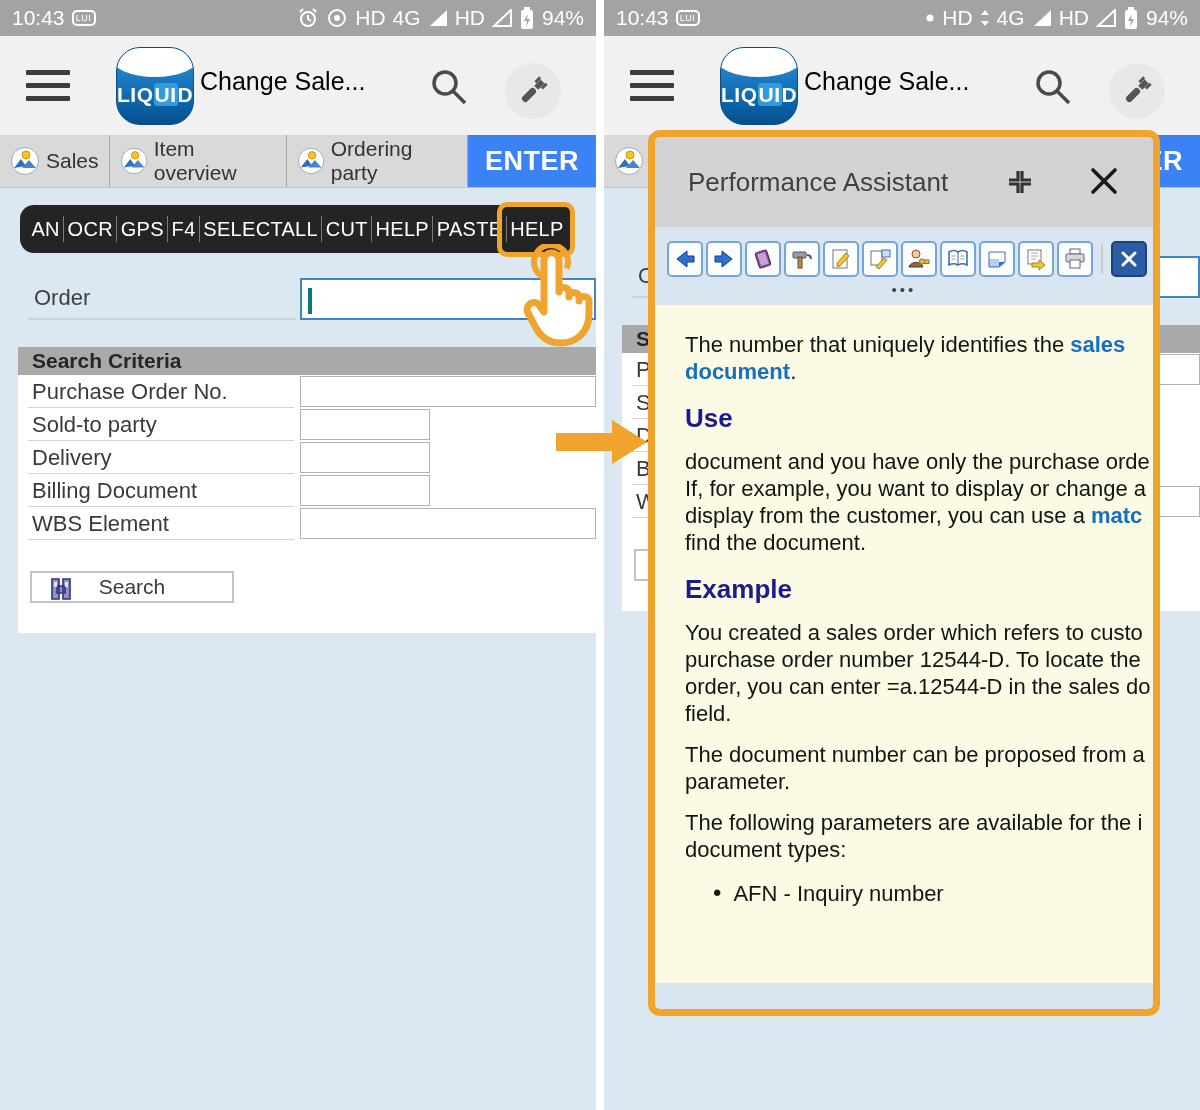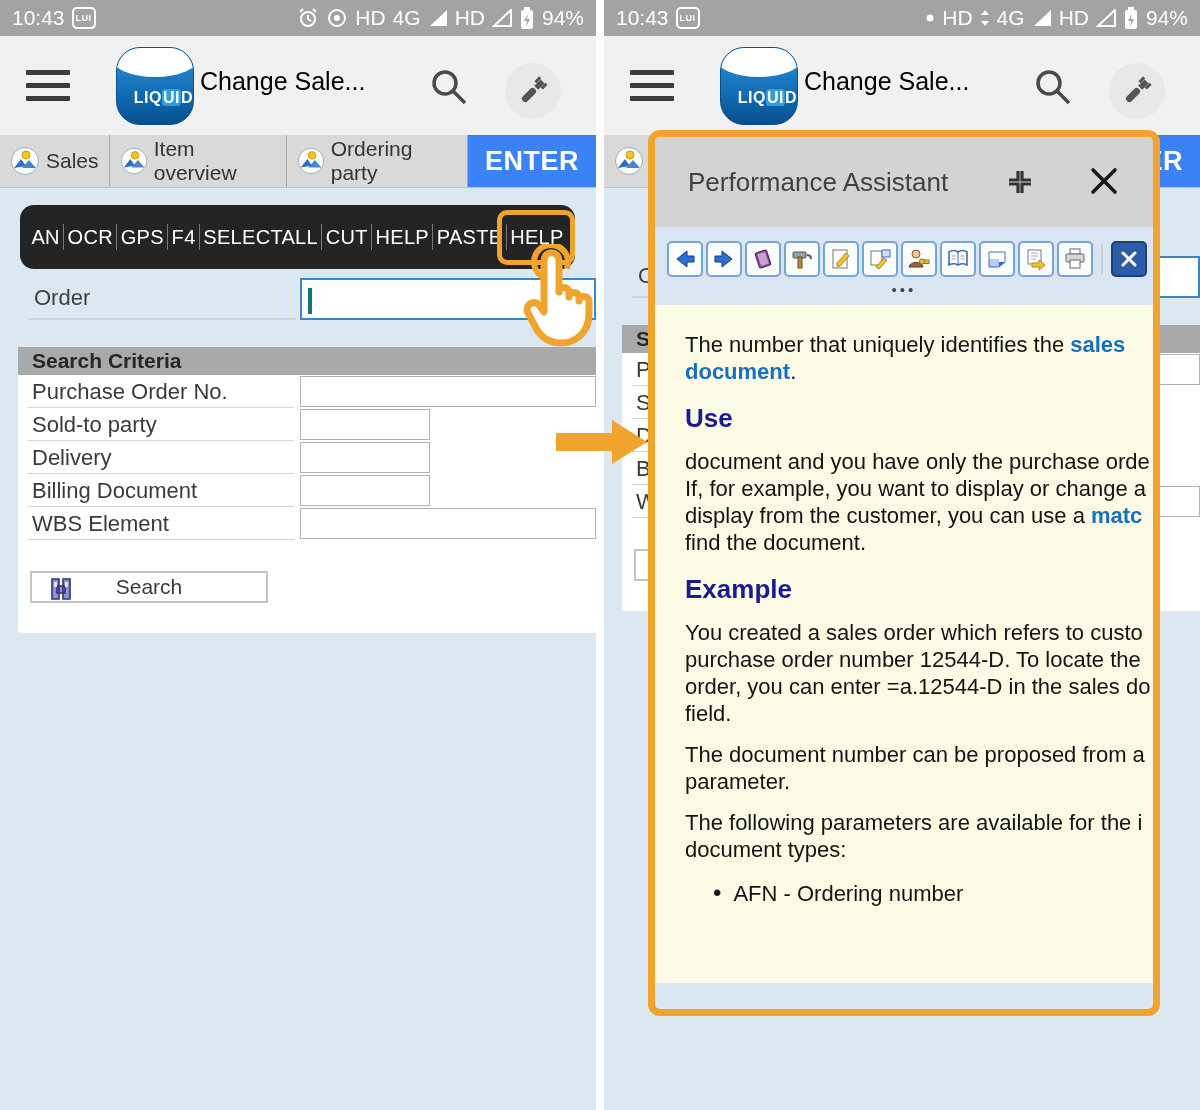--- a/index.html
+++ b/index.html
@@ -6,41 +6,41 @@
   html,body{width:1200px;height:1110px}
   body{position:relative;background:#ffffff;font-family:"Liberation Sans",sans-serif;overflow:hidden}
 
   .panel{position:absolute;top:0;width:596px;height:1110px;background:#dbe7f1;overflow:hidden}
   #panel-left{left:0}
   #panel-right{left:604px}
 
   
   .statusbar{height:36px;background:#a3a3a3;color:#fff;display:flex;align-items:center;padding:0 12px;font-size:21px;gap:7px}
   .sb-spacer{flex:1}
-  .lui-badge{width:24px;height:22px;border:2px solid #fff;border-radius:5px;display:flex;align-items:center;justify-content:center;font-size:9px;font-weight:bold;letter-spacing:.5px}
+  .lui-badge{width:24px;height:16px;border:2px solid #fff;border-radius:5px;display:flex;align-items:center;justify-content:center;font-size:9px;font-weight:normal;letter-spacing:.5px}
   .statusbar svg{display:block}
 
   
   .header{height:99px;background:#f1f1f1;position:relative}
   .hamburger{position:absolute;left:26px;top:34px;width:44px;height:31px;display:flex;flex-direction:column;justify-content:space-between}
   .hamburger div{height:5px;background:#3c3c3c;border-radius:1px}
   .logo{position:absolute;left:116px;top:11px;width:78px;height:78px;border-radius:24px;background:linear-gradient(#2e93dc 0%,#0b62a8 75%,#084e8a 100%);overflow:hidden;border:1px solid #0a4f86}
   .logo .gloss{position:absolute;left:-8%;top:-14%;width:116%;height:52%;background:#fff;border-radius:50%}
-  .logo .word{position:absolute;left:0;right:0;bottom:17px;text-align:right;font-size:16px;font-weight:bold;color:#fff;letter-spacing:.5px}
+  .logo .word{position:absolute;left:0;right:0;bottom:17px;text-align:left;font-size:21px;font-weight:bold;color:#fff;letter-spacing:.5px}
   .logo .word b{background:#2f9be0;border-radius:3px;padding:0 1px}
   .app-title{position:absolute;left:200px;top:31px;font-size:25px;color:#000000;white-space:nowrap}
   .wrench-circle{position:absolute;left:505px;top:27px;width:56px;height:56px;border-radius:50%;background:#e8e8e8;display:flex;align-items:center;justify-content:center}
 
   
   .tabbar{height:53px;background:#d9d9d9;display:flex;align-items:stretch;border-bottom:1px solid #c2c2c2}
   .tab{display:flex;align-items:center;gap:6px;padding:0 10px;font-size:21px;color:#333;border-right:1px solid #a9a9a9}
   .enter-btn{margin-left:auto;width:136px;background:#3b82f6;color:#fff;font-weight:bold;font-size:27px;display:flex;align-items:center;justify-content:center;letter-spacing:.5px}
 
   
-  .dark-toolbar{position:absolute;left:20px;top:205px;width:555px;height:64px;background:#242424;border-radius:14px;display:flex;align-items:center;justify-content:space-evenly;padding:0 8px;z-index:3}
+  .dark-toolbar{position:absolute;left:20px;top:205px;width:555px;height:48px;background:#242424;border-radius:14px;display:flex;align-items:center;justify-content:space-evenly;padding:0 8px;z-index:3}
   .tb-item{color:#fff;font-size:20px;letter-spacing:.3px;white-space:nowrap}
   .tb-sep{width:1px;height:26px;background:#7a7a7a}
   .tb-item.hl{position:relative}
   .tb-item.hl::before{content:"";position:absolute;left:-13px;right:-11px;top:-16px;bottom:-16px;border:5px solid #f0a42d;border-radius:10px}
 
   
   .order-row{position:absolute;left:0;top:calc(278px + var(--dy,0px));width:596px;height:42px}
   .order-row .olabel{position:absolute;left:34px;top:7px;font-size:22px;color:#3f3f3f}
   .order-row .ounderline{position:absolute;left:28px;width:268px;bottom:0;border-bottom:2px solid #cdd2d8}
   .order-input{position:absolute;left:300px;top:0;width:296px;height:42px;background:#fff;border:2px solid #3a86c6}
@@ -48,21 +48,21 @@
 
   
   .card{position:absolute;left:18px;top:calc(347px + var(--dy,0px));width:578px;height:286px;background:#fff}
   .sc-header{height:28px;background:#a9a9a9;display:flex;align-items:center;padding-left:14px;font-size:21px;font-weight:bold;color:#262626}
   .frow{position:relative;height:33px}
   .flabel{position:absolute;left:14px;top:4px;font-size:22px;color:#3a3a3a;white-space:nowrap}
   .fline{position:absolute;left:10px;width:266px;bottom:0;border-bottom:1px solid #d4d4d4}
   .finput{position:absolute;left:282px;top:1px;height:31px;background:#fff;border:1px solid #b2b2b2;font-size:20px;padding:0 4px}
   .finput.wide{width:296px}
   .finput.small{width:130px}
-  .search-btn{position:absolute;left:12px;top:224px;width:238px;height:32px;background:#fff;border:2px solid #c4c4c4;display:flex;align-items:center;justify-content:center;font-size:21px;color:#3a3a3a}
+  .search-btn{position:absolute;left:12px;top:224px;width:204px;height:32px;background:#fff;border:2px solid #c4c4c4;display:flex;align-items:center;justify-content:center;font-size:21px;color:#3a3a3a}
   .search-btn svg{position:absolute;left:16px;top:3px}
 
   
   .hand{position:absolute;left:510px;top:244px;z-index:6}
   .mid-arrow{position:absolute;left:556px;top:419px;z-index:30}
 
   
   .dialog{position:absolute;left:44px;top:130px;width:512px;height:886px;border:7px solid #f0a42d;border-radius:12px;background:#d9e6f1;overflow:hidden;z-index:10}
   .dlg-title{height:90px;background:#d3d3d3;position:relative}
   .dlg-title .ttext{position:absolute;left:33px;top:30px;font-size:26px;color:#414141;white-space:nowrap}
@@ -498,21 +498,21 @@
         </div>
         <div class="dlg-p">
           <div class="line"><span>The document number can be proposed from a</span></div>
           <div class="line"><span>parameter.</span></div>
         </div>
         <div class="dlg-p">
           <div class="line"><span>The following parameters are available for the i</span></div>
           <div class="line"><span>document types:</span></div>
         </div>
         <div class="dlg-li">
-          <span>AFN - Ordering number</span>
+          <span>AFN - Inquiry number</span>
         </div>
       </div>
   </div>
 </div>
 
 <svg class="mid-arrow" width="92" height="46" viewBox="0 0 92 46">
   <polygon points="0,14 56,14 56,1 91,23 56,45 56,32 0,32" fill="#f0a42d"></polygon>
 </svg>
 
 </body></html>

